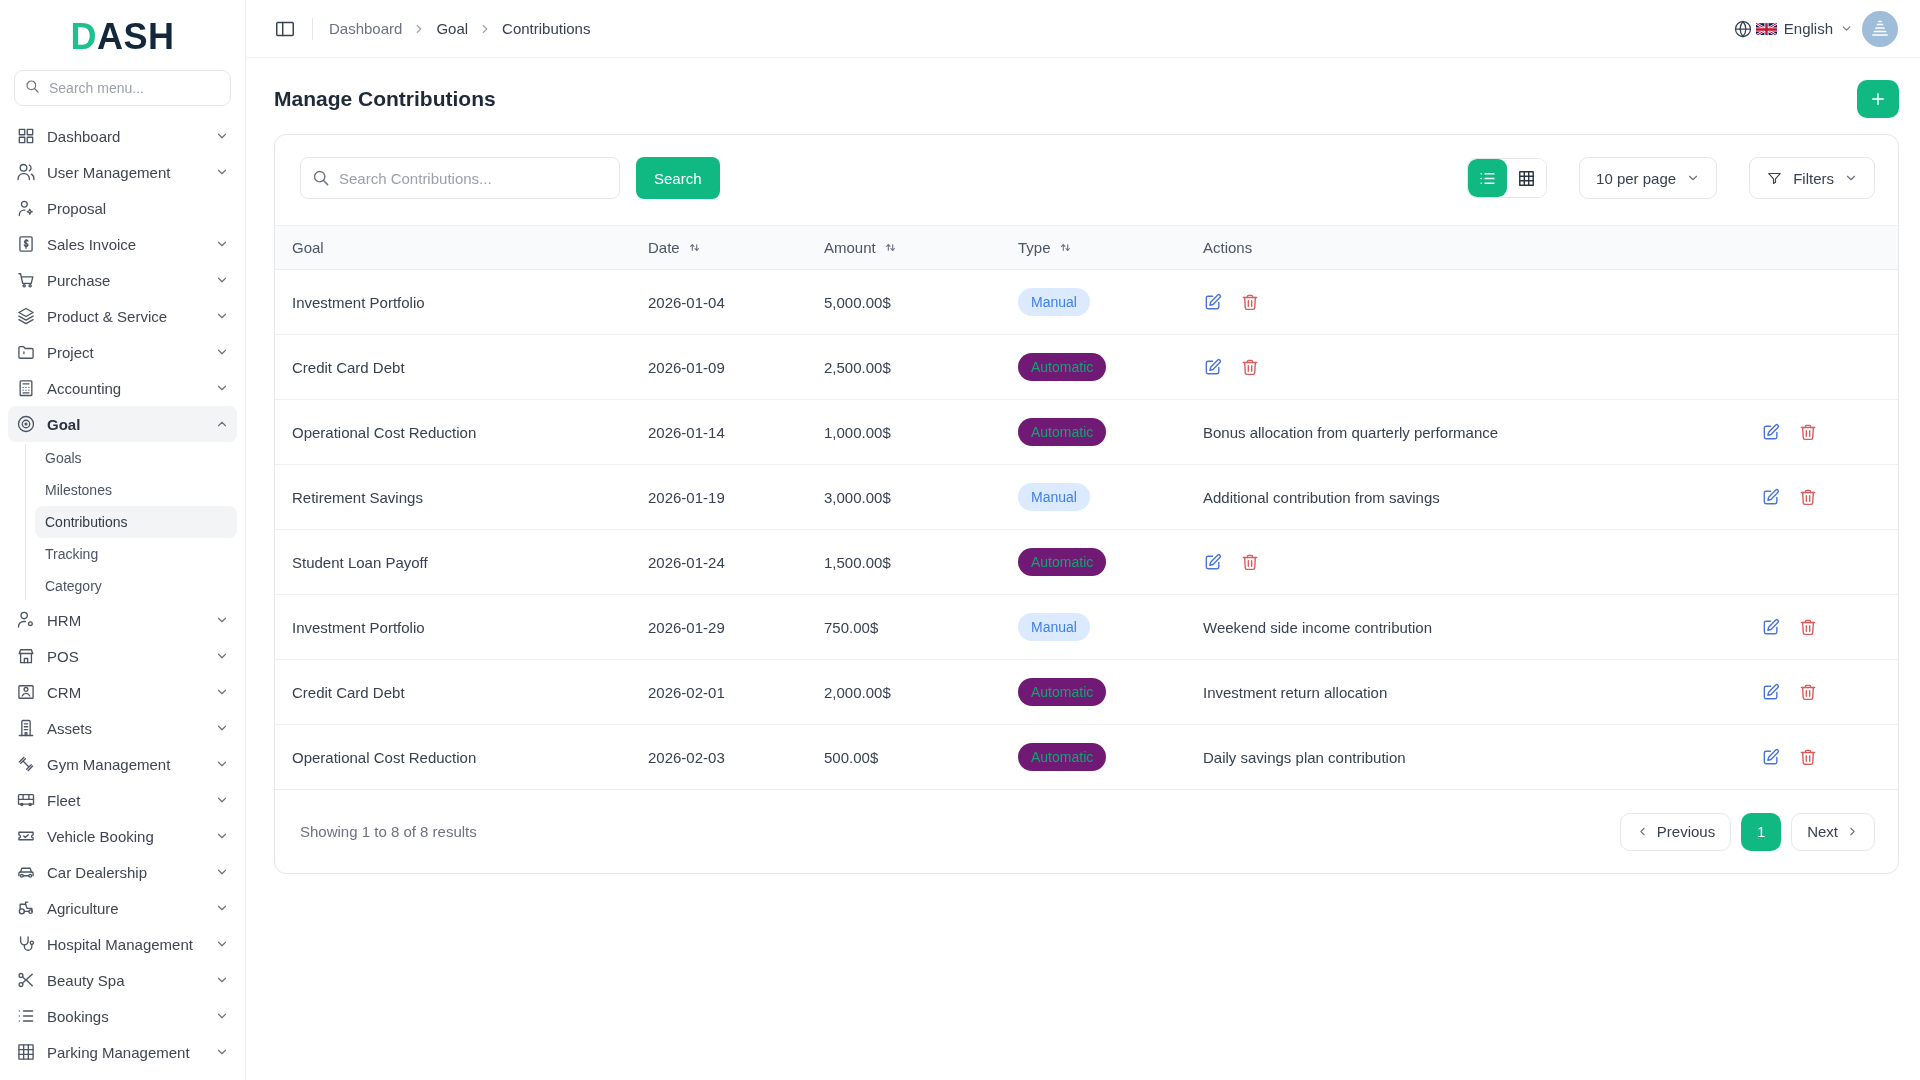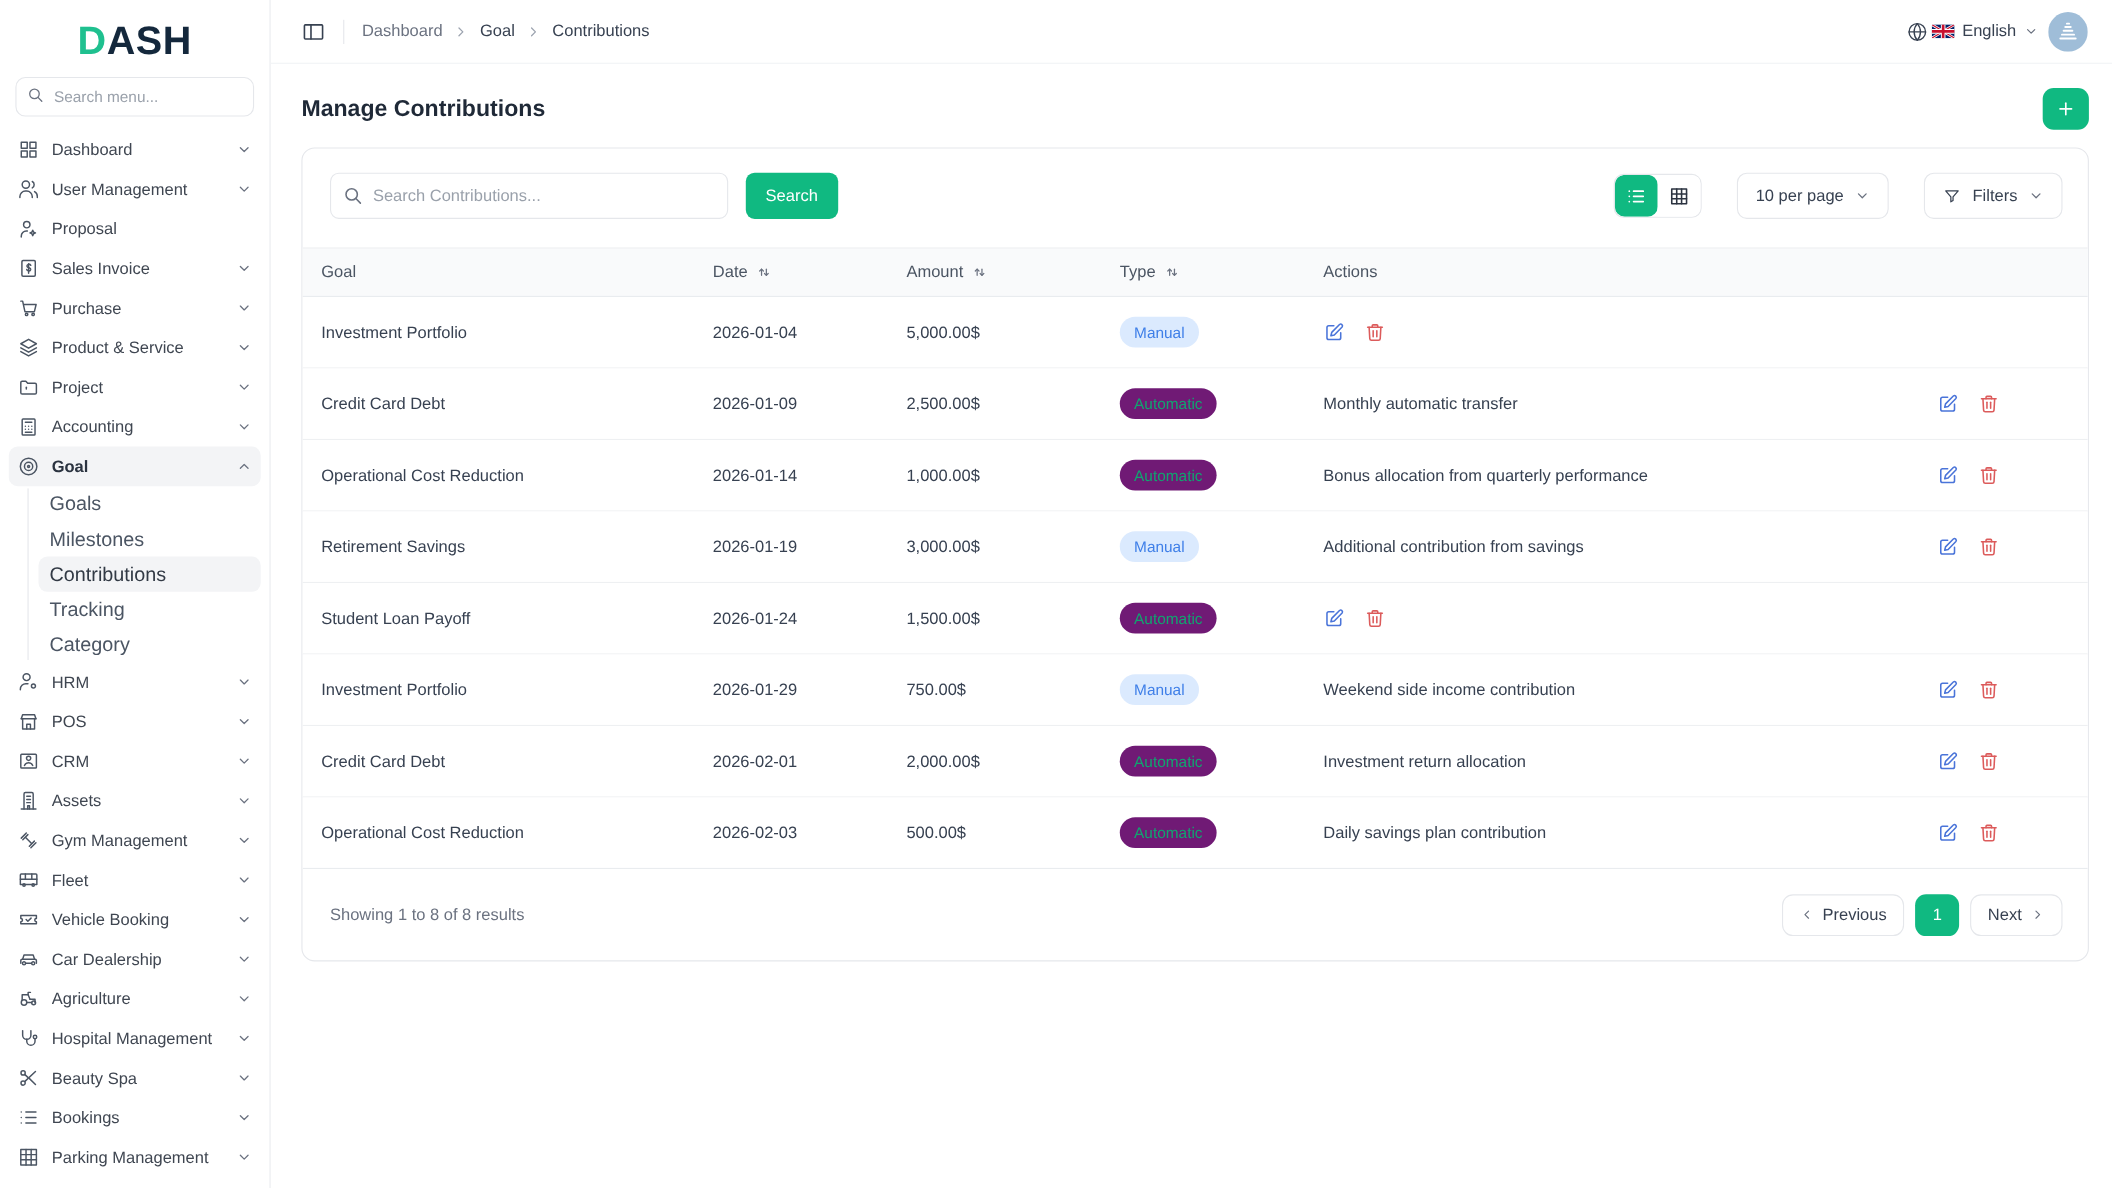--- a/index.html
+++ b/index.html
@@ -22,21 +22,21 @@
   .menu { padding:2px 8px 0; }
   .mitem { display:flex; align-items:center; height:36px; padding:0 8px; border-radius:8px;
     font-size:15px; color:#3f4651; cursor:pointer; }
   .mitem .micon { width:20px; height:20px; margin-right:11px; color:#4b5563; flex:0 0 20px; }
   .mitem .mlabel { flex:1; white-space:nowrap; overflow:hidden; }
   .mitem .mchev { color:#6b7280; }
   .mitem.active { background:#f3f4f6; font-weight:700; color:#2b3340; }
   .submenu { position:relative; padding-left:27px; }
   .submenu::before { content:""; position:absolute; left:17px; top:2px; bottom:2px; width:1px; background:#e5e7eb; }
   .sitem { display:flex; align-items:center; height:32px; padding:0 10px; border-radius:8px;
-    font-size:18px; color:#4b5563; cursor:pointer; }
+    font-size:14px; color:#4b5563; cursor:pointer; }
   .sitem.active { background:#f3f4f6; color:#323a45; }
 
   svg.ic { display:block; width:100%; height:100%; }
 
   
   .main { flex:1; display:flex; flex-direction:column; min-width:0; }
   .topbar { height:58px; border-bottom:1px solid #f1f3f5; display:flex; align-items:center;
     padding:0 22px 0 28px; }
   .panel-btn { width:22px; height:22px; color:#374151; cursor:pointer; }
   .topbar .vdiv { width:1px; height:22px; background:#e5e7eb; margin:0 16px; }
@@ -54,21 +54,21 @@
   .content { flex:1; padding:0 21px 0 28px; }
   .title-row { display:flex; align-items:center; justify-content:space-between; padding-top:22px; }
   .page-title { font-size:21px; font-weight:700; color:#1f2937; }
   .add-btn { width:42px; height:38px; border:none; border-radius:10px; background:#10b981; color:#fff;
     cursor:pointer; display:flex; align-items:center; justify-content:center; }
   .add-btn .icn { width:18px; height:18px; }
 
   .card { margin-top:16px; border:1px solid #e5e7eb; border-radius:12px; background:#fff;
     overflow:hidden; }
   .toolbar { display:flex; align-items:center; padding:22px 23px 26px 25px; }
-  .tsearch { position:relative; width:362px; }
+  .tsearch { position:relative; width:320px; }
   .tsearch input { width:100%; height:42px; border:1px solid #e5e7eb; border-radius:8px;
     padding:0 12px 0 38px; font-size:15px; color:#374151; outline:none;
     font-family:"Liberation Sans", sans-serif; }
   .tsearch input::placeholder { color:#9aa1ab; }
   .tsearch .icn { position:absolute; left:11px; top:11px; width:19px; height:19px; color:#6b7280; }
   .search-btn { margin-left:16px; height:42px; padding:0 18px; border:none; border-radius:8px;
     background:#10b981; color:#fff; font-size:15px; font-weight:500; cursor:pointer;
     font-family:"Liberation Sans", sans-serif; }
   .tool-right { margin-left:auto; display:flex; align-items:center; gap:32px; }
   .view-toggle { display:flex; border:1px solid #e5e7eb; border-radius:9px; overflow:hidden; }
@@ -702,21 +702,20 @@
                   <path d="M14 10.5v6.5"></path>
                 </svg>
               </button>
             </div>
           </div>
           <div class="trow">
             <div>Credit Card Debt</div>
             <div>2026-01-09</div>
             <div>2,500.00$</div>
             <div><span class="badge automatic">Automatic</span></div>
-            <div>Monthly automatic transfer</div>
             <div class="actions-cell">
               <button class="act-btn edit">
                 <svg class="ic" viewBox="0 0 24 24" fill="none" stroke="currentColor" stroke-width="1.7" stroke-linecap="round" stroke-linejoin="round">
                   <path d="M11.5 5H6a2 2 0 0 0-2 2v11a2 2 0 0 0 2 2h11a2 2 0 0 0 2-2v-5.5"></path>
                   <path d="M17.7 3.6a2 2 0 0 1 2.8 2.8L12 15l-3.7.9.9-3.7z"></path>
                 </svg>
               </button>
               <button class="act-btn del">
                 <svg class="ic" viewBox="0 0 24 24" fill="none" stroke="currentColor" stroke-width="1.7" stroke-linecap="round" stroke-linejoin="round">
                   <path d="M4 6.5h16"></path>

